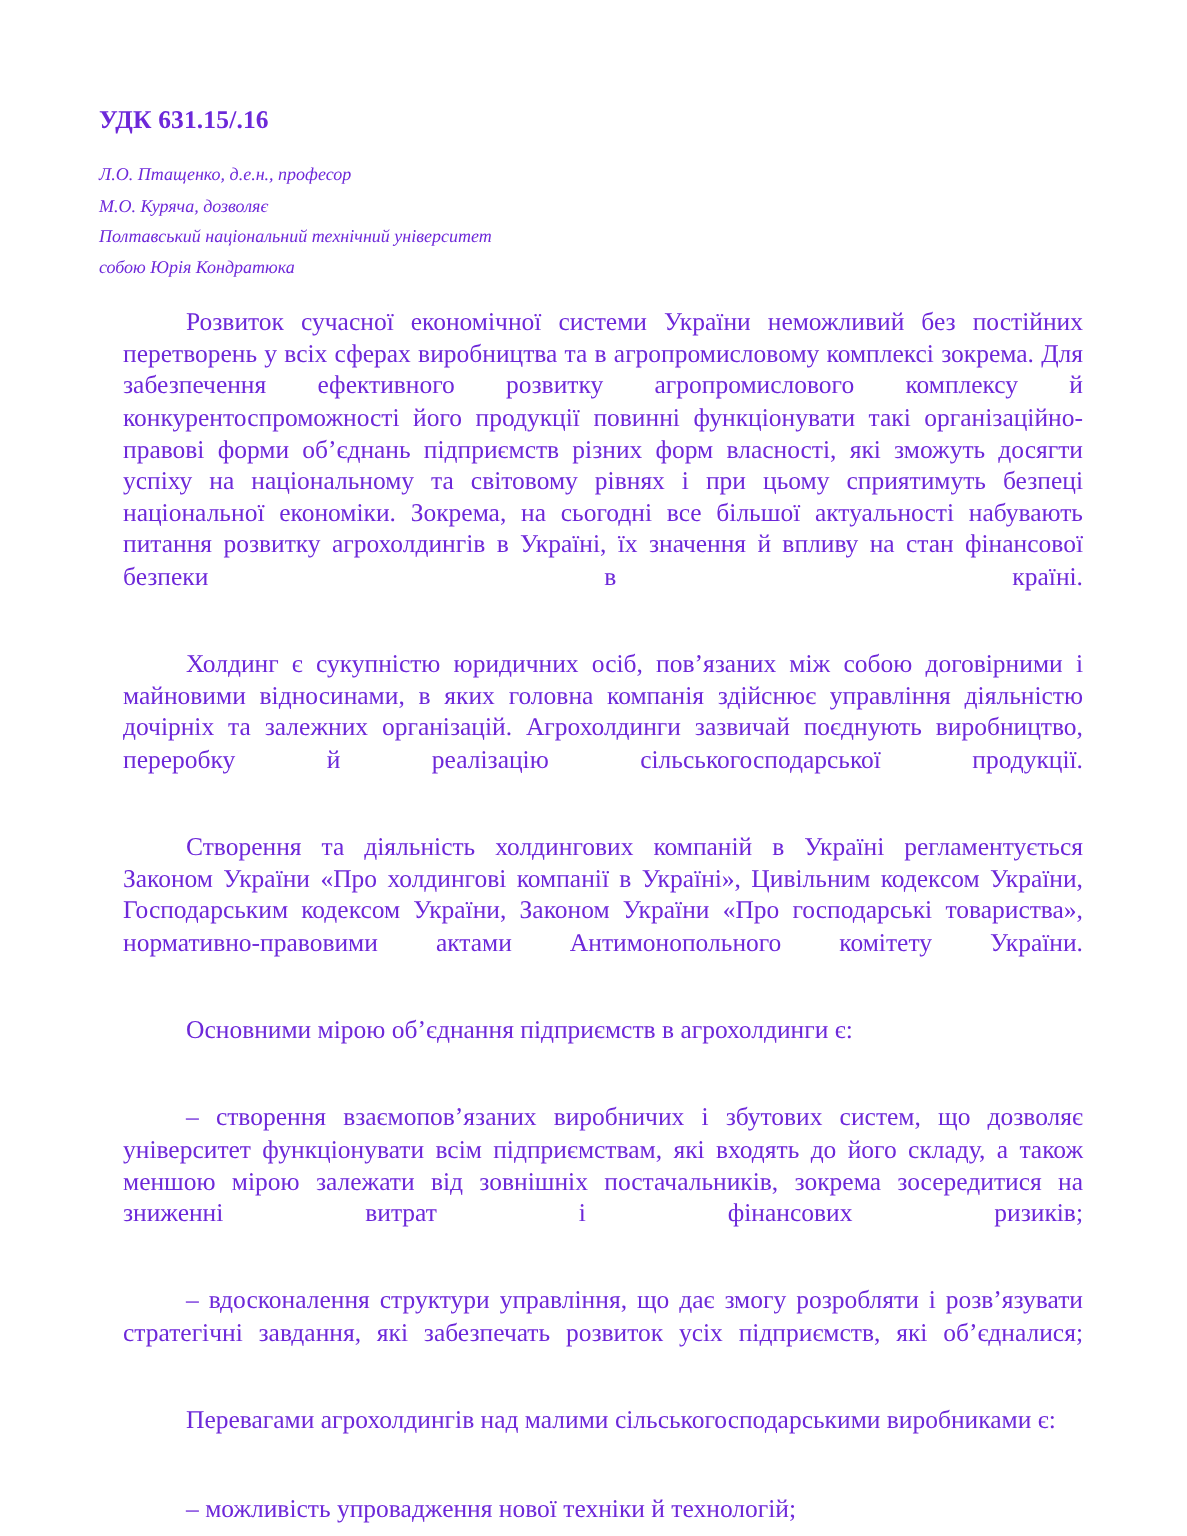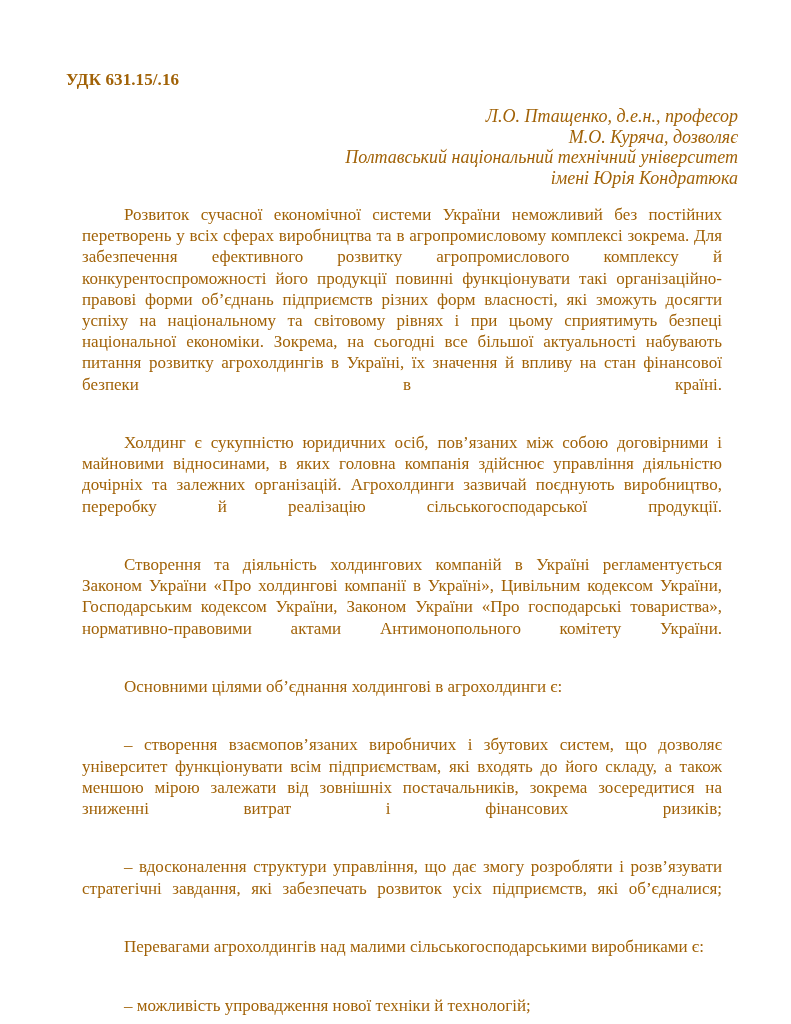--- a/index.html
+++ b/index.html
@@ -8,44 +8,44 @@
     padding: 0;
     background: #ffffff;
   }
   .page {
     position: relative;
     width: 791px;
     height: 1024px;
     background: #ffffff;
     overflow: hidden;
     font-family: "Liberation Serif", "DejaVu Serif", serif;
-    color: #a16207;
+    color: #6d28d9;
     -webkit-font-smoothing: none;
   }
   .content {
     position: absolute;
     left: 66px;
     top: 70px;
     width: 672px;
   }
 
   
   .udc {
     font-weight: bold;
     font-size: 17px;
     line-height: 20px;
     letter-spacing: 0.1px;
     margin: 0 0 8px 0;
   }
 
   
   .authors {
-    text-align: right;
+    text-align: left;
     font-style: italic;
-    font-size: 18px;
+    font-size: 12px;
     line-height: 20.5px;
     margin: 16px 0 14px 0;
   }
   .authors .aline {
     display: block;
     white-space: nowrap;
   }
 
   
   .doc-title {
@@ -83,30 +83,30 @@
 
 <div class="page">
   <div class="content">
 
     <div class="udc">УДК 631.15/.16</div>
 
     <div class="authors">
       <span class="aline">Л.О. Птащенко, д.е.н., професор</span>
       <span class="aline">М.О. Куряча, дозволяє</span>
       <span class="aline">Полтавський національний технічний університет</span>
-      <span class="aline">імені Юрія Кондратюка</span>
+      <span class="aline">собою Юрія Кондратюка</span>
     </div>
 
     <h1 class="doc-title">
     </h1>
 
     <p class="para">Розвиток сучасної економічної системи України неможливий без постійних перетворень у всіх сферах виробництва та в агропромисловому комплексі зокрема. Для забезпечення ефективного розвитку агропромислового комплексу й конкурентоспроможності його продукції повинні функціонувати такі організаційно-правові форми об’єднань підприємств різних форм власності, які зможуть досягти успіху на національному та світовому рівнях і при цьому сприятимуть безпеці національної економіки. Зокрема, на сьогодні все більшої актуальності набувають питання розвитку агрохолдингів в Україні, їх значення й впливу на стан фінансової безпеки в країні.</p>
     <p class="para">Холдинг  є сукупністю юридичних осіб, пов’язаних між собою договірними і майновими відносинами, в яких головна компанія здійснює управління діяльністю дочірніх та  залежних організацій. Агрохолдинги зазвичай поєднують виробництво, переробку й реалізацію сільськогосподарської продукції.</p>
     <p class="para">Створення та діяльність холдингових компаній в Україні регламентується Законом України «Про холдингові компанії в Україні», Цивільним кодексом України, Господарським кодексом України, Законом України «Про господарські товариства», нормативно-правовими актами Антимонопольного комітету України.</p>
-    <p class="para tight">Основними цілями об’єднання холдингові в агрохолдинги є:</p>
+    <p class="para tight">Основними мірою об’єднання підприємств в агрохолдинги є:</p>
     <p class="para bullet">– створення взаємопов’язаних виробничих і збутових систем, що дозволяє університет функціонувати всім підприємствам, які входять до його складу, а також меншою мірою залежати від зовнішніх постачальників, зокрема зосередитися на зниженні витрат і фінансових ризиків;</p>
     <p class="para bullet">– вдосконалення структури управління, що дає змогу розробляти і розв’язувати стратегічні завдання, які забезпечать розвиток усіх підприємств, які об’єдналися;</p>
     <p class="para tight">Перевагами агрохолдингів над малими сільськогосподарськими виробниками є:</p>
     <p class="para bullet tight">– можливість упровадження нової техніки й технологій;</p>
     <p class="para bullet tight">– відповідність виробленої продукції міжнародним стандартам якості;</p>
 
   </div>
 </div>
 
 </body></html>

